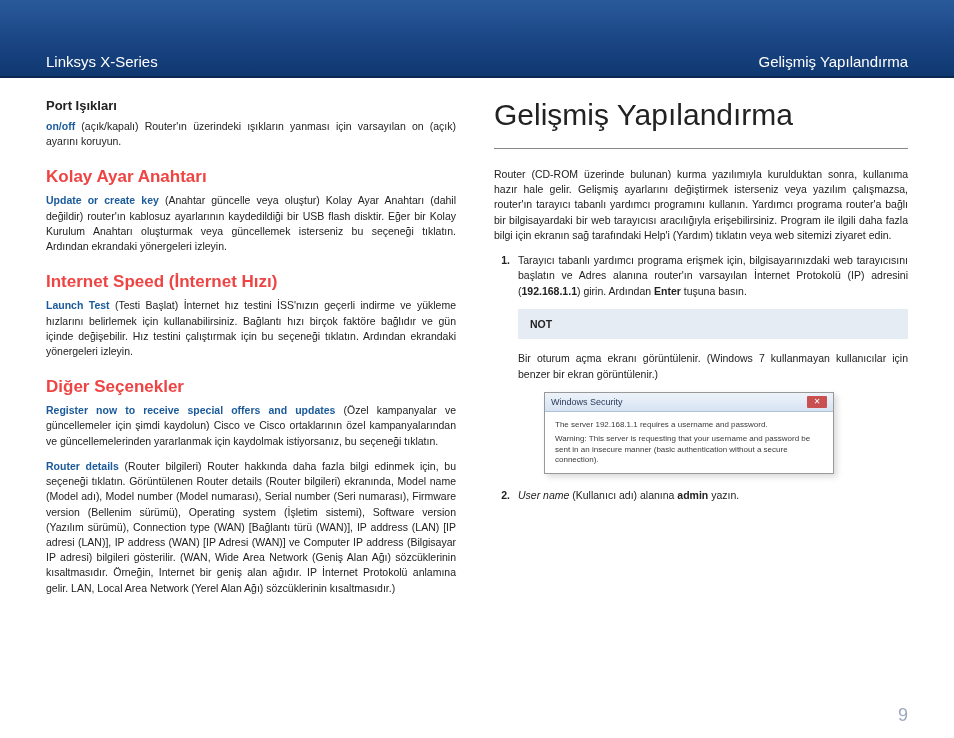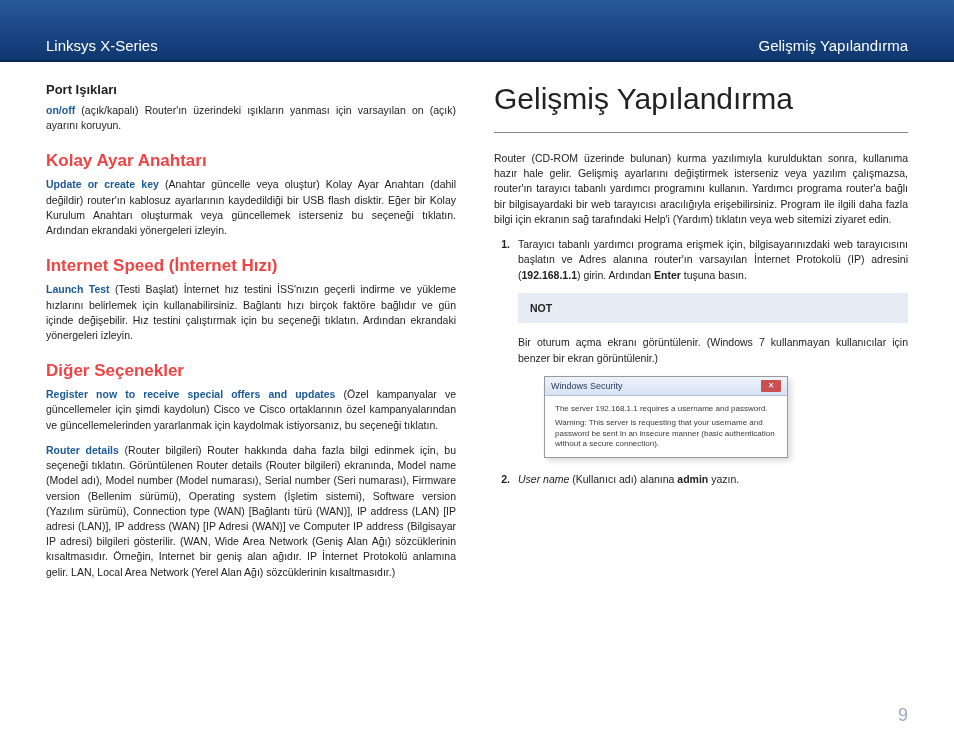--- a/index.html
+++ b/index.html
@@ -5,21 +5,21 @@
   * { box-sizing: border-box; margin: 0; padding: 0; }
   body {
     width: 954px;
     height: 738px;
     font-family: "Segoe UI", Arial, sans-serif;
     background: #fff;
     position: relative;
     overflow: hidden;
   }
   .header {
-    height: 62px;
+    height: 78px;
     background: linear-gradient(180deg, #2a5a9a 0%, #1e4a8a 40%, #0f3870 100%);
     color: #fff;
     display: flex;
     justify-content: space-between;
     align-items: flex-end;
     padding: 0 46px 6px 46px;
     font-size: 15px;
     font-weight: 400;
     border-bottom: 2px solid #0a2850;
   }
@@ -87,21 +87,21 @@
     background: #e6ecf4;
     padding: 8px 12px;
     margin: 8px 0 12px 24px;
     font-size: 10.5px;
     line-height: 1.4;
     color: #222;
   }
   .notebox .note-label { font-weight: 700; display: block; }
   .dialog-wrap {
     margin: 8px 0 14px 50px;
-    width: 244px;
+    width: 290px;
     border: 1px solid #999;
     box-shadow: 3px 3px 6px rgba(0,0,0,0.15);
     font-size: 9px;
     background: #fff;
   }
   .dialog-titlebar {
     background: linear-gradient(180deg, #eef3fa 0%, #d6e3f3 100%);
     border-bottom: 1px solid #b0c0d8;
     padding: 3px 6px;
     display: flex;

